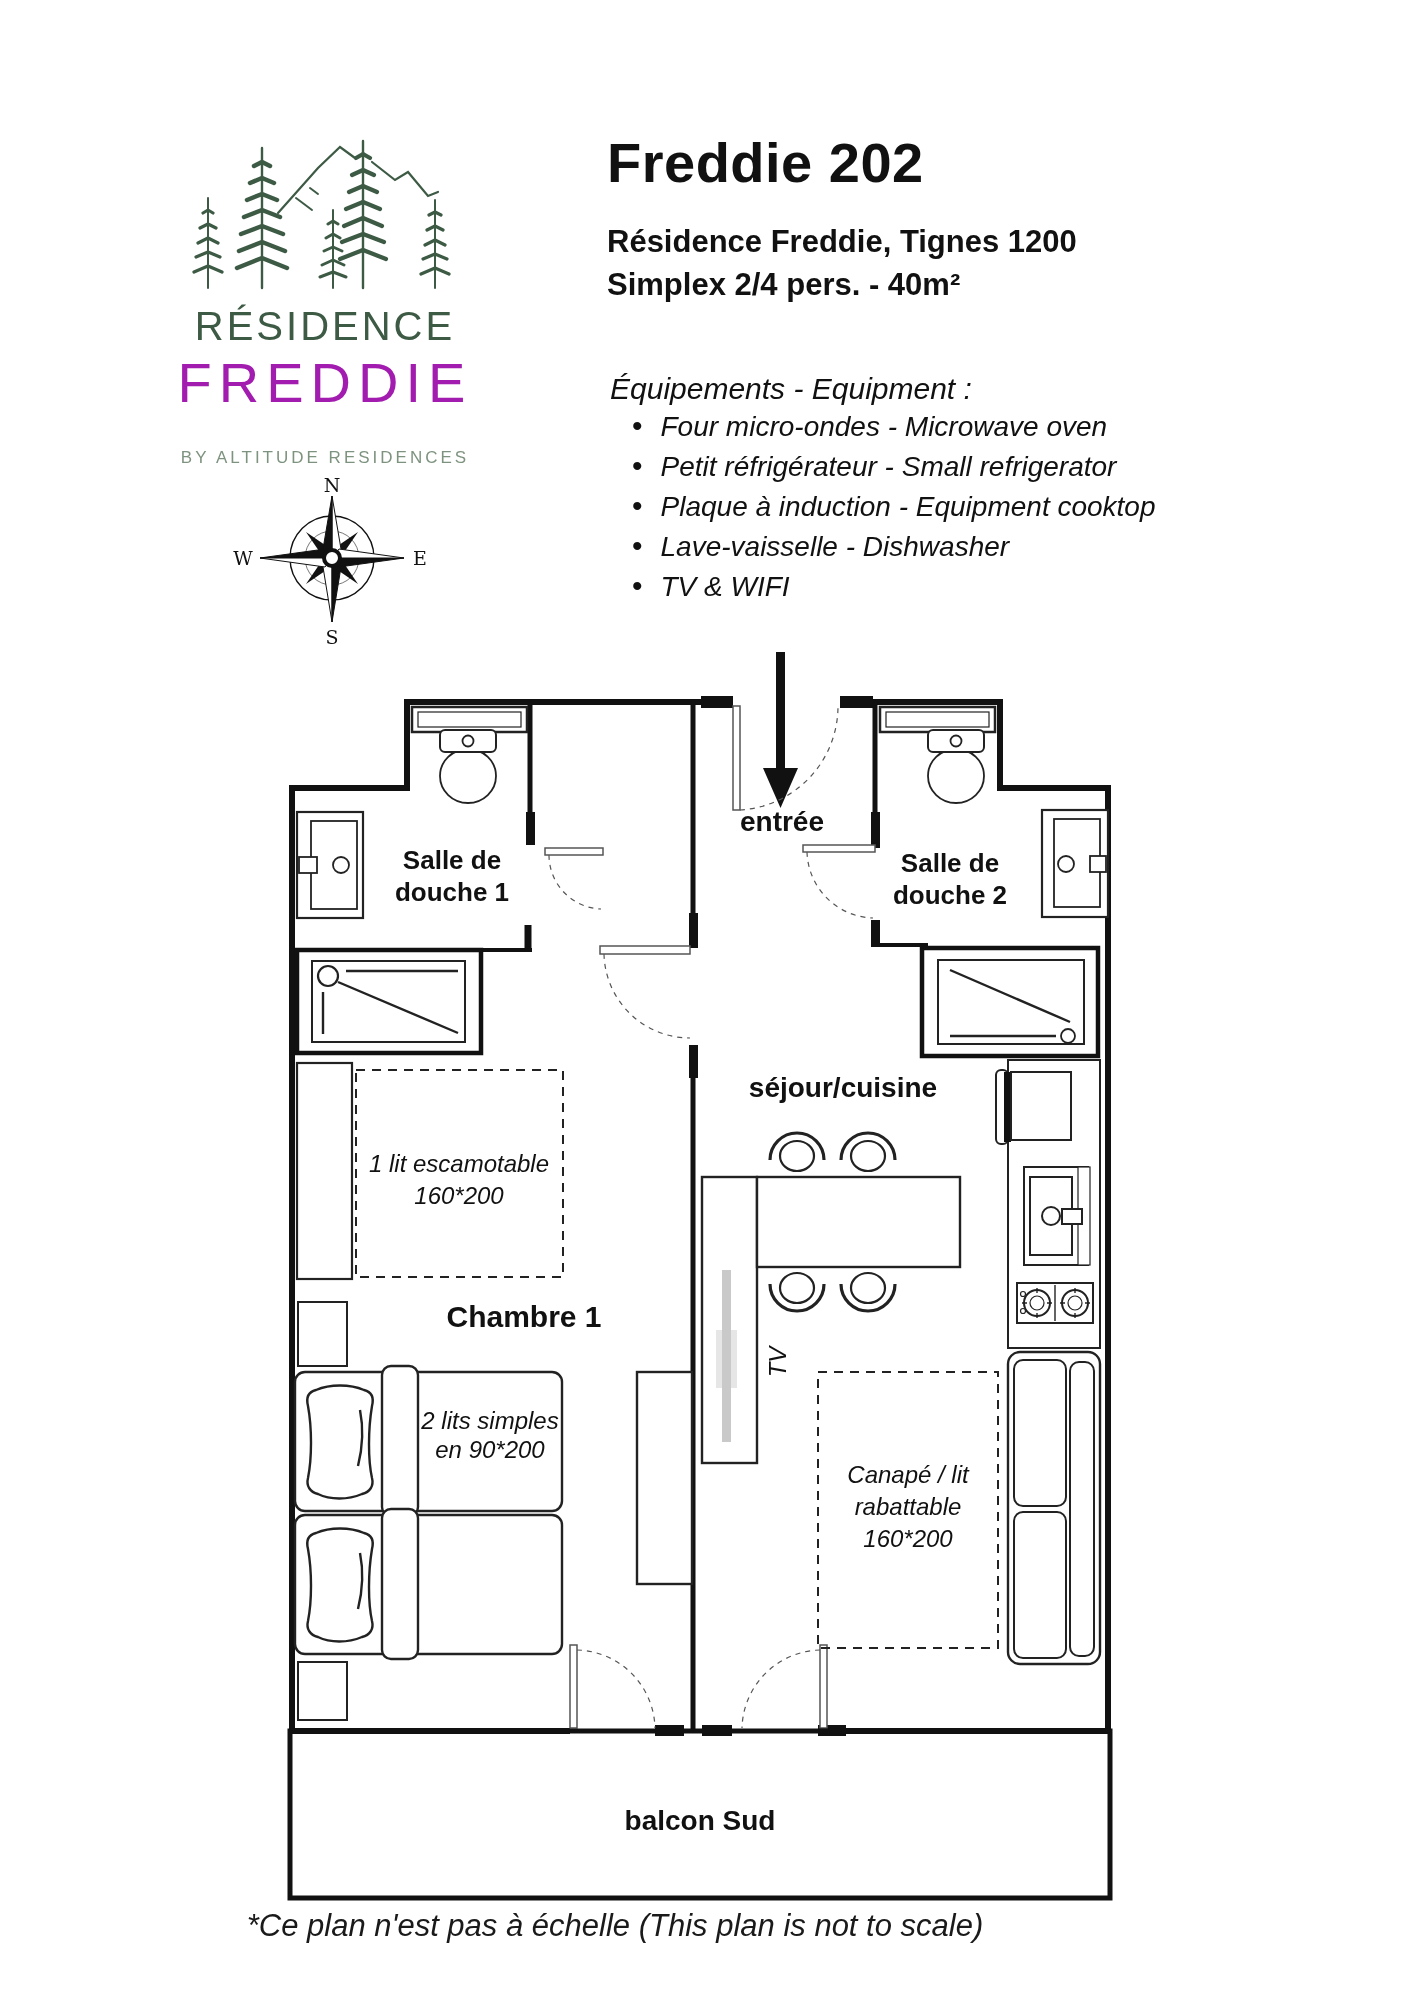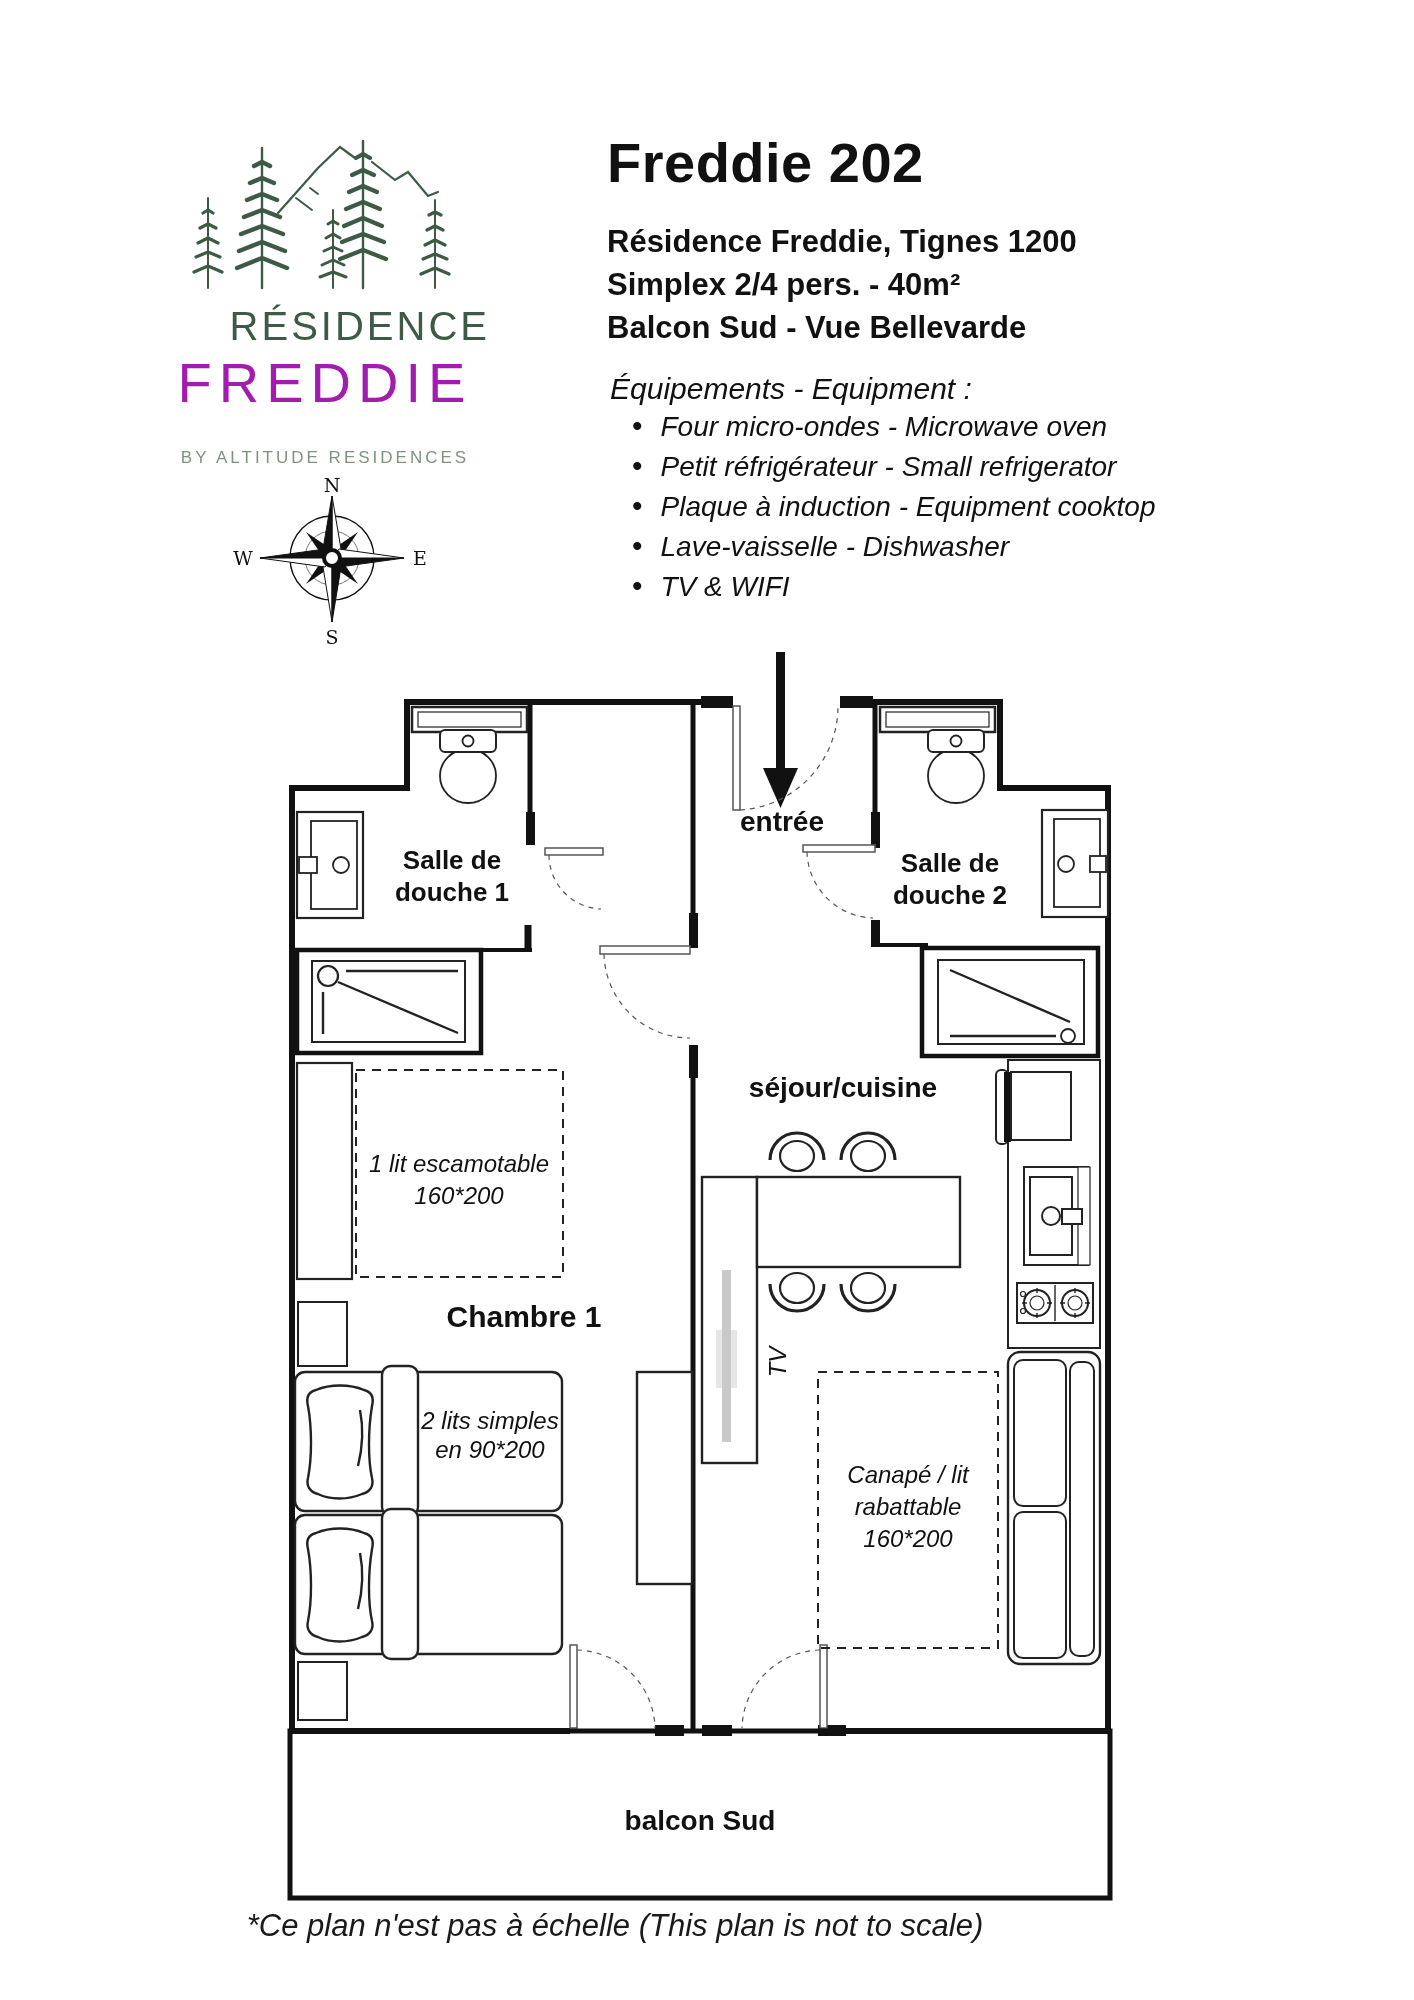--- a/index.html
+++ b/index.html
@@ -1,20 +1,20 @@
 <!DOCTYPE html>
 <html><head>
 <meta charset="utf-8">
 <style>
   html,body{margin:0;padding:0;background:#fff;}
   .page{position:relative;width:1414px;height:2000px;background:#ffffff;margin:0 auto;
         font-family:"Liberation Sans",sans-serif;color:#111;overflow:hidden;}
   .abs{position:absolute;}
   
-  .logo-line1{left:160px;top:304px;width:330px;text-align:right;font-size:40px;
+  .logo-line1{left:160px;top:304px;width:330px;text-align:center;font-size:40px;
               font-weight:400;letter-spacing:3px;color:#3d5a44;}
   .logo-line2{left:160px;top:350px;width:330px;text-align:center;font-size:56px;
               font-weight:400;letter-spacing:7px;color:#a21caf;}
   .logo-line3{left:160px;top:448px;width:330px;text-align:center;font-size:17px;
               font-weight:400;letter-spacing:3px;color:#7e937f;}
   
   .title{left:607px;top:130px;font-size:56px;font-weight:700;letter-spacing:0.5px;}
   .subtitles{left:607px;top:220px;font-size:31px;font-weight:700;line-height:43px;}
   .equip-heading{left:610px;top:372px;font-size:30px;font-weight:400;font-style:italic;}
   .equip-list{left:632px;top:406px;font-size:28px;font-style:italic;line-height:39px;}
@@ -31,21 +31,20 @@
 <div class="page">
 
   <div class="abs logo-line1">RÉSIDENCE</div>
   <div class="abs logo-line2">FREDDIE</div>
   <div class="abs logo-line3">BY ALTITUDE RESIDENCES</div>
 
   <div class="abs title">Freddie 202</div>
   <div class="abs subtitles">
     <div>Résidence Freddie, Tignes 1200</div>
     <div>Simplex 2/4 pers. - 40m²</div>
-    <div>Balcon Sud - Vue Bellevarde</div>
   </div>
   <div class="abs equip-heading">Équipements - Equipment :</div>
   <div class="abs equip-list">
     <div class="row">
         <span class="dot">•</span>
         <span>Four micro-ondes - Microwave oven</span>
       </div>
     <div class="row">
         <span class="dot">•</span>
         <span>Petit réfrigérateur - Small refrigerator</span>

